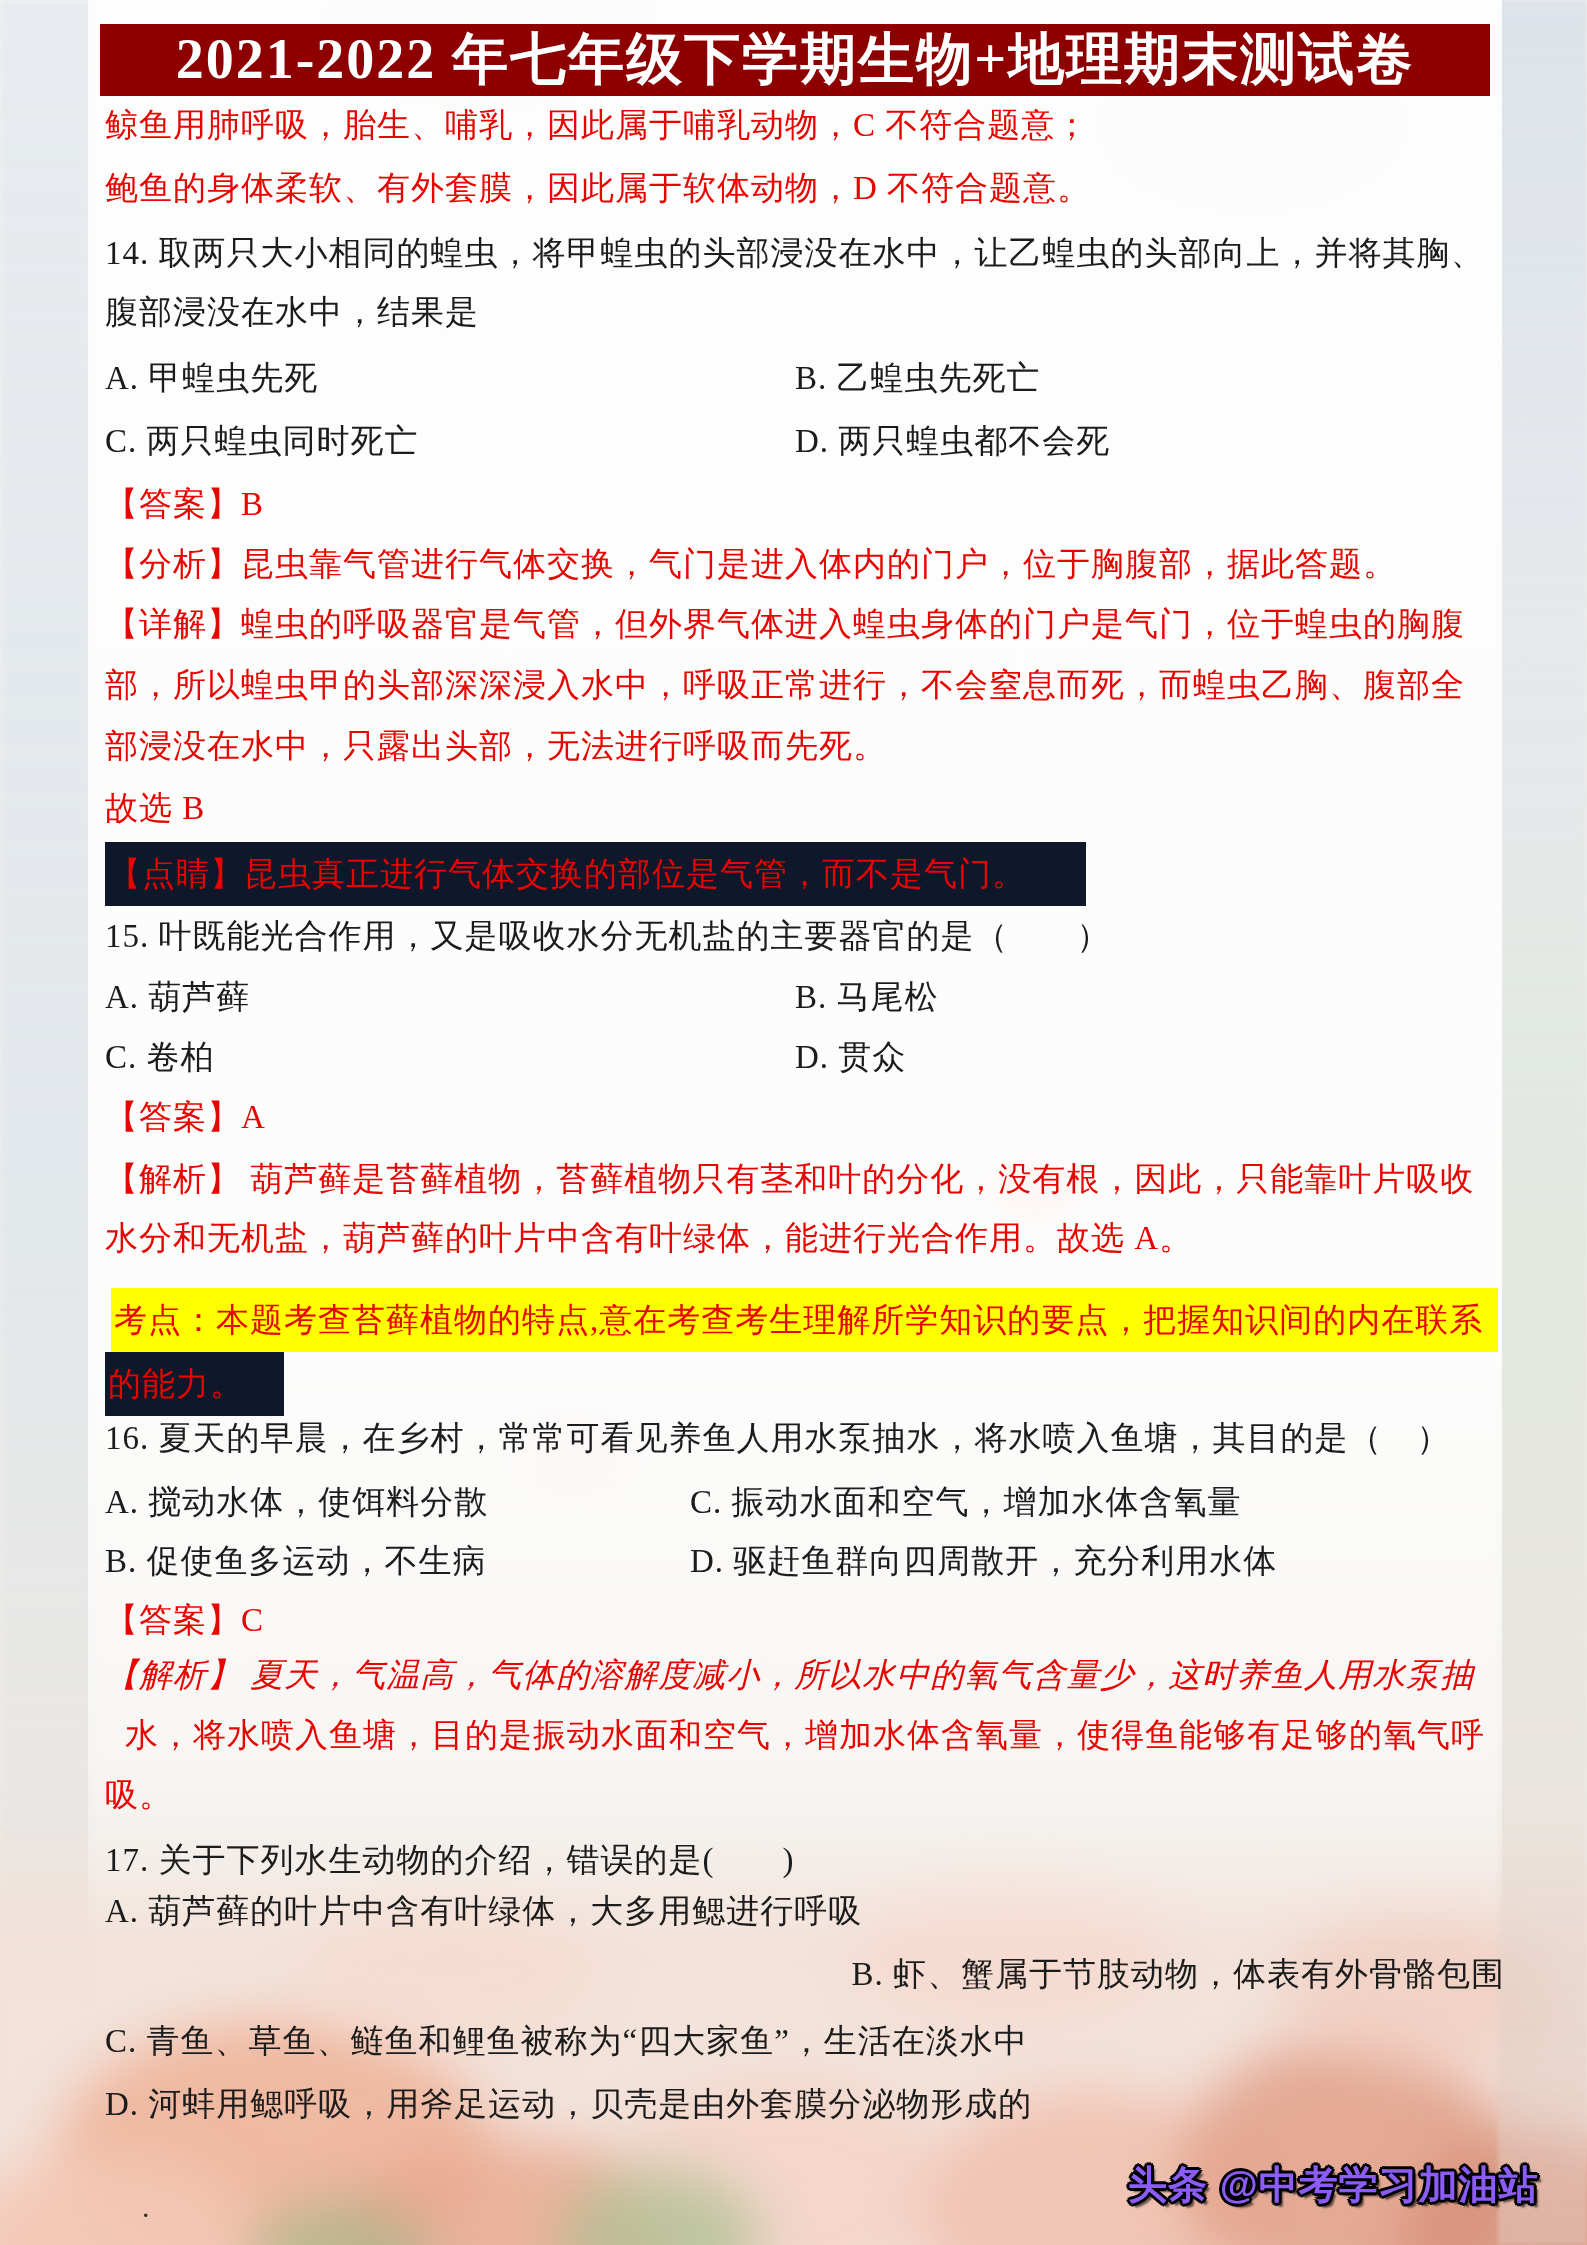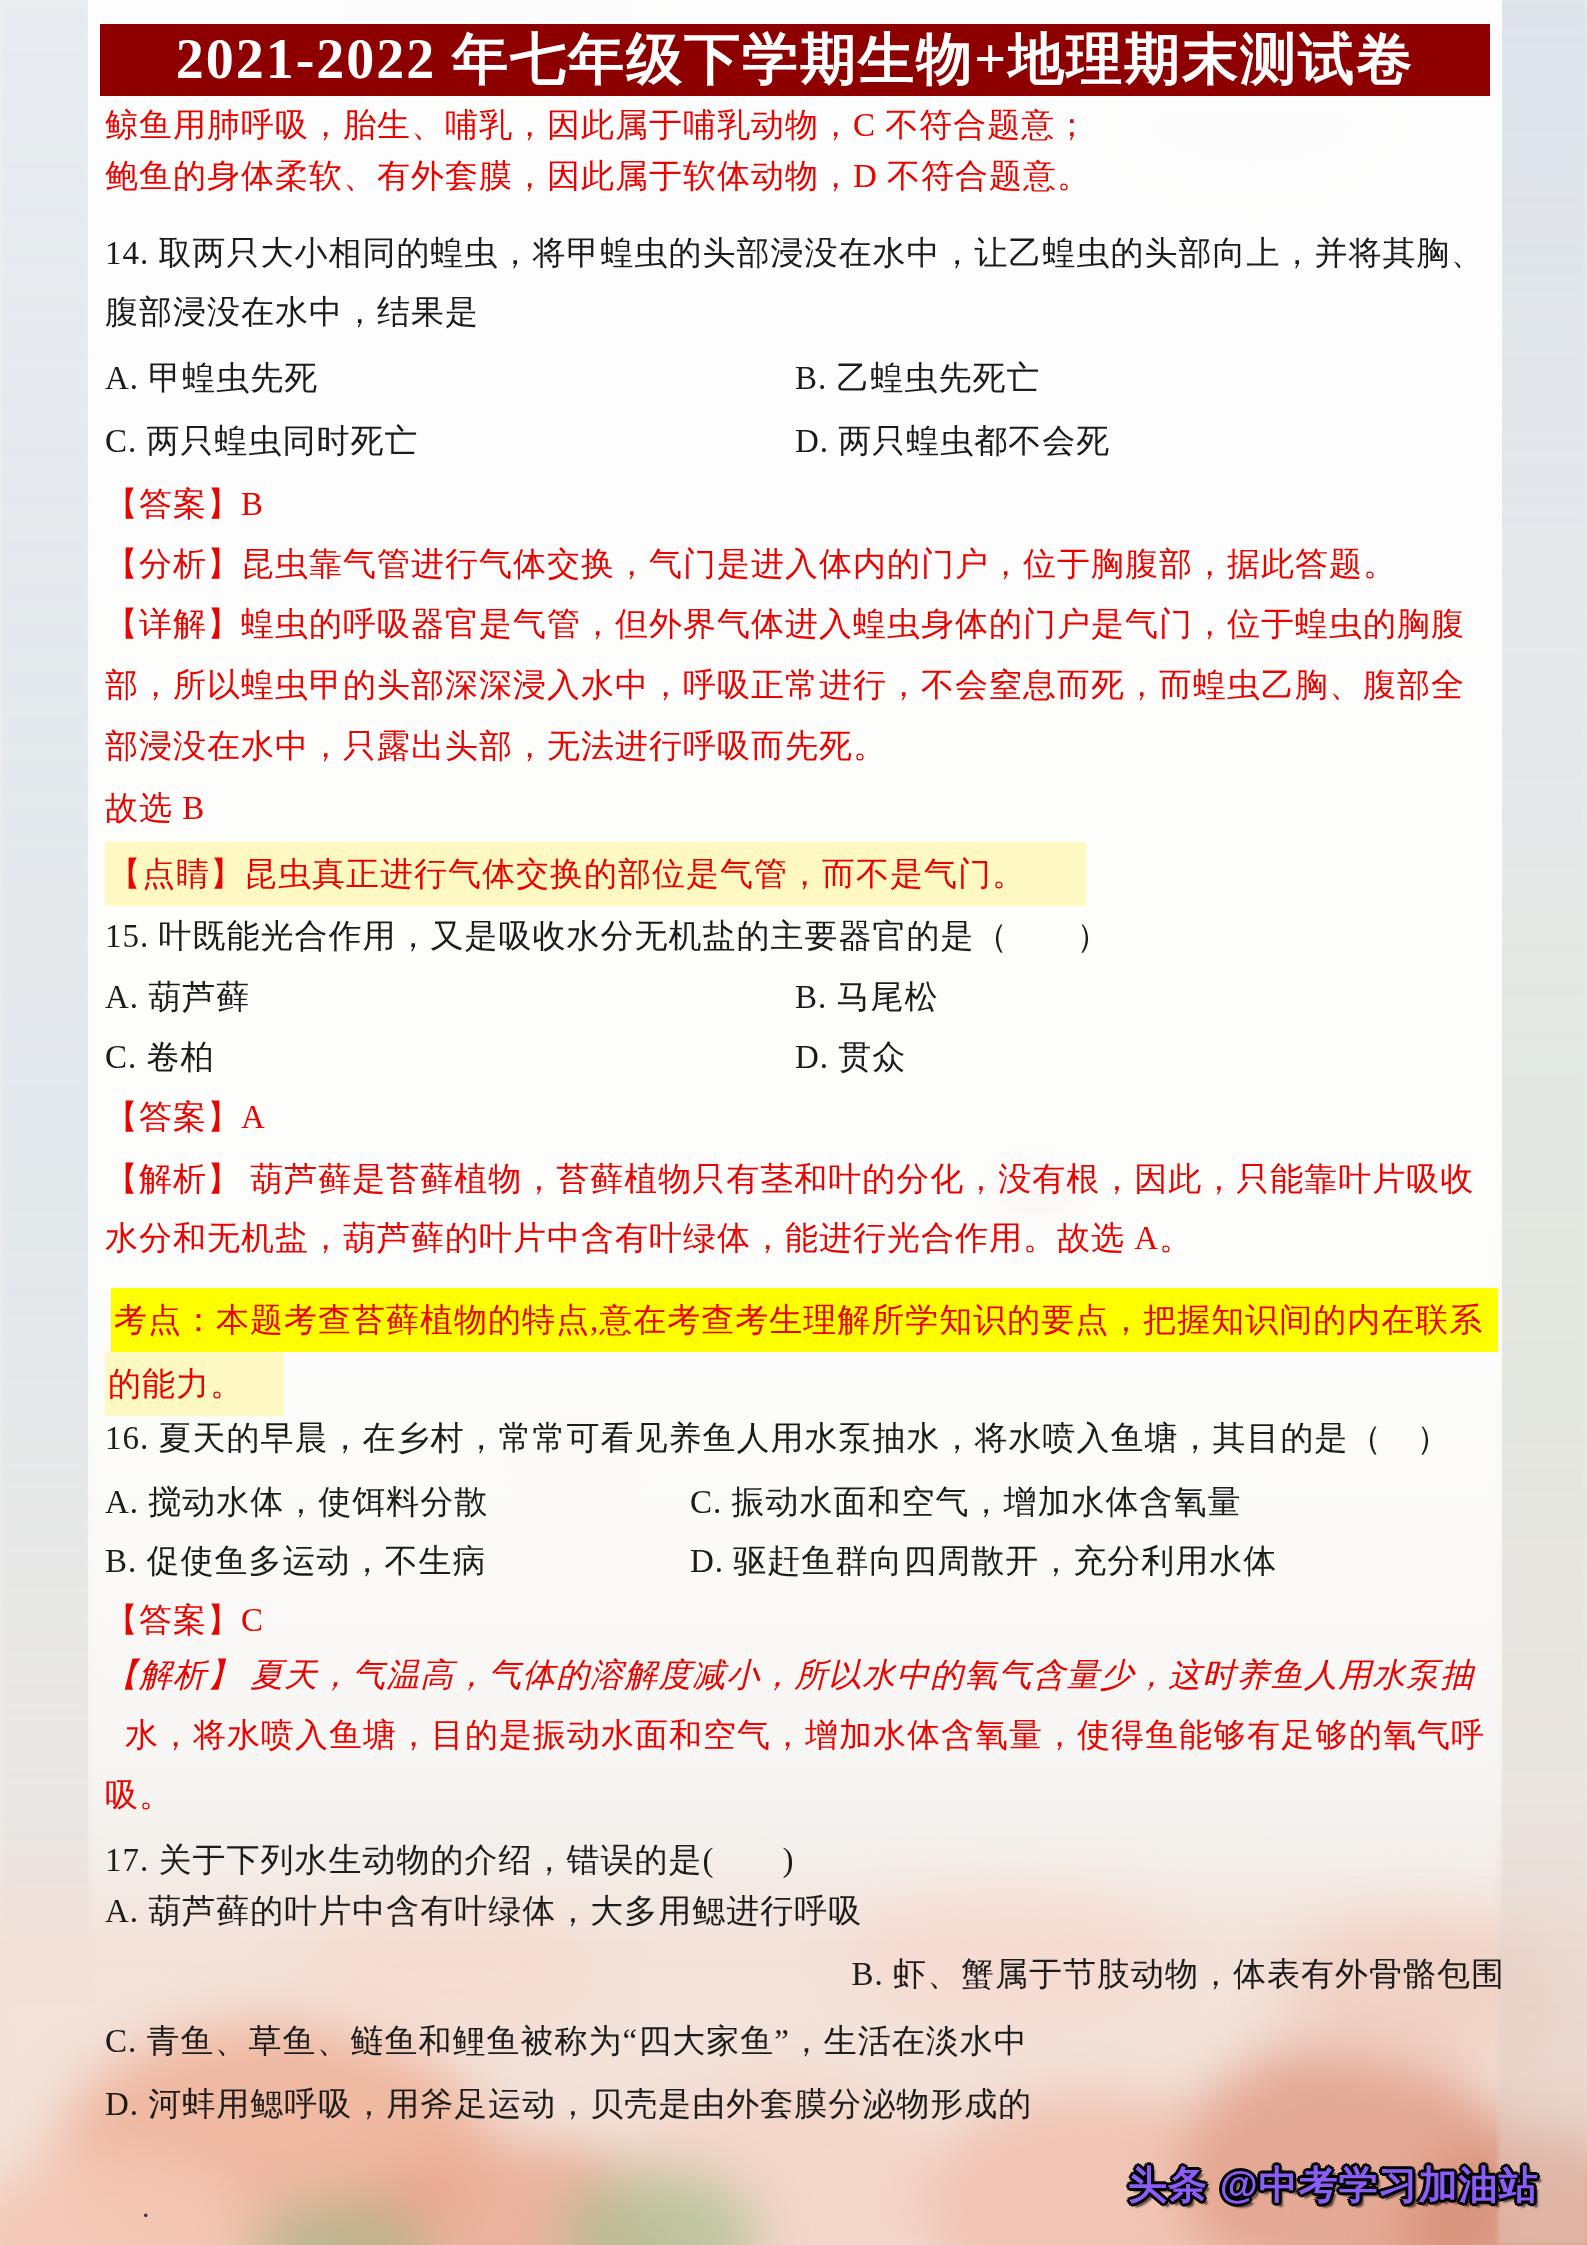--- a/index.html
+++ b/index.html
@@ -24,21 +24,21 @@
   
   .banner{left:100px;top:24px;width:1390px;height:72px;background:#8e0000;
     display:flex;align-items:center;justify-content:center;}
   .banner span{color:#ffffff;font-size:56px;font-weight:bold;letter-spacing:2px;white-space:nowrap;}
   
   .t{position:absolute;left:105px;font-size:33px;letter-spacing:1px;color:#1c1c1c;
      white-space:nowrap;line-height:40px;width:1400px;}
   .red{color:#e60500;}
   .c2a{position:absolute;left:690px;top:0;}  
   .c2b{position:absolute;left:585px;top:0;}  
-  .hl{background:#fef9c3;padding:12px 10px 12px 3px;display:inline-block;}
+  .hl{background:#0f172a;padding:12px 10px 12px 3px;display:inline-block;}
   .hl-full{background:#ffff00;padding:12px 0 12px 3px;display:block;width:1384px;}
   
   .watermark{left:1128px;top:2158px;font-family:"Liberation Sans","DejaVu Sans",sans-serif;
     font-size:39px;font-weight:bold;color:#8b5cf6;white-space:nowrap;letter-spacing:1px;
     text-shadow:2px 2px 0 #000,-2px 2px 0 #000,2px -2px 0 #000,-2px -2px 0 #000,
       3px 0 0 #000,-3px 0 0 #000,0 3px 0 #000,0 -3px 0 #000,4px 4px 2px rgba(0,0,0,.6);}
   .dot{left:142px;top:2190px;font-size:30px;color:#333;}
 </style>
 </head>
 <body>
@@ -68,21 +68,21 @@
 
 <div class="abs bg-right-strip"></div>
 
 <div class="abs overlay-white"></div>
 
 <div class="abs banner">
   <span>2021-2022 年七年级下学期生物+地理期末测试卷</span>
 </div>
 
 <div class="t red" style="top:105px;">鲸鱼用肺呼吸，胎生、哺乳，因此属于哺乳动物，C 不符合题意；</div>
-<div class="t red" style="top:156px;">鲍鱼的身体柔软、有外套膜，因此属于软体动物，D 不符合题意。</div>
+<div class="t red" style="top:168px;">鲍鱼的身体柔软、有外套膜，因此属于软体动物，D 不符合题意。</div>
 
 <div class="t" style="top:233px;">14. 取两只大小相同的蝗虫，将甲蝗虫的头部浸没在水中，让乙蝗虫的头部向上，并将其胸、</div>
 <div class="t" style="top:292px;">腹部浸没在水中，结果是</div>
 
 <div class="t" style="top:358px;">
   <span>A. 甲蝗虫先死</span>
   <span class="c2a">B. 乙蝗虫先死亡</span>
 </div>
 <div class="t" style="top:421px;">
   <span>C. 两只蝗虫同时死亡</span>

